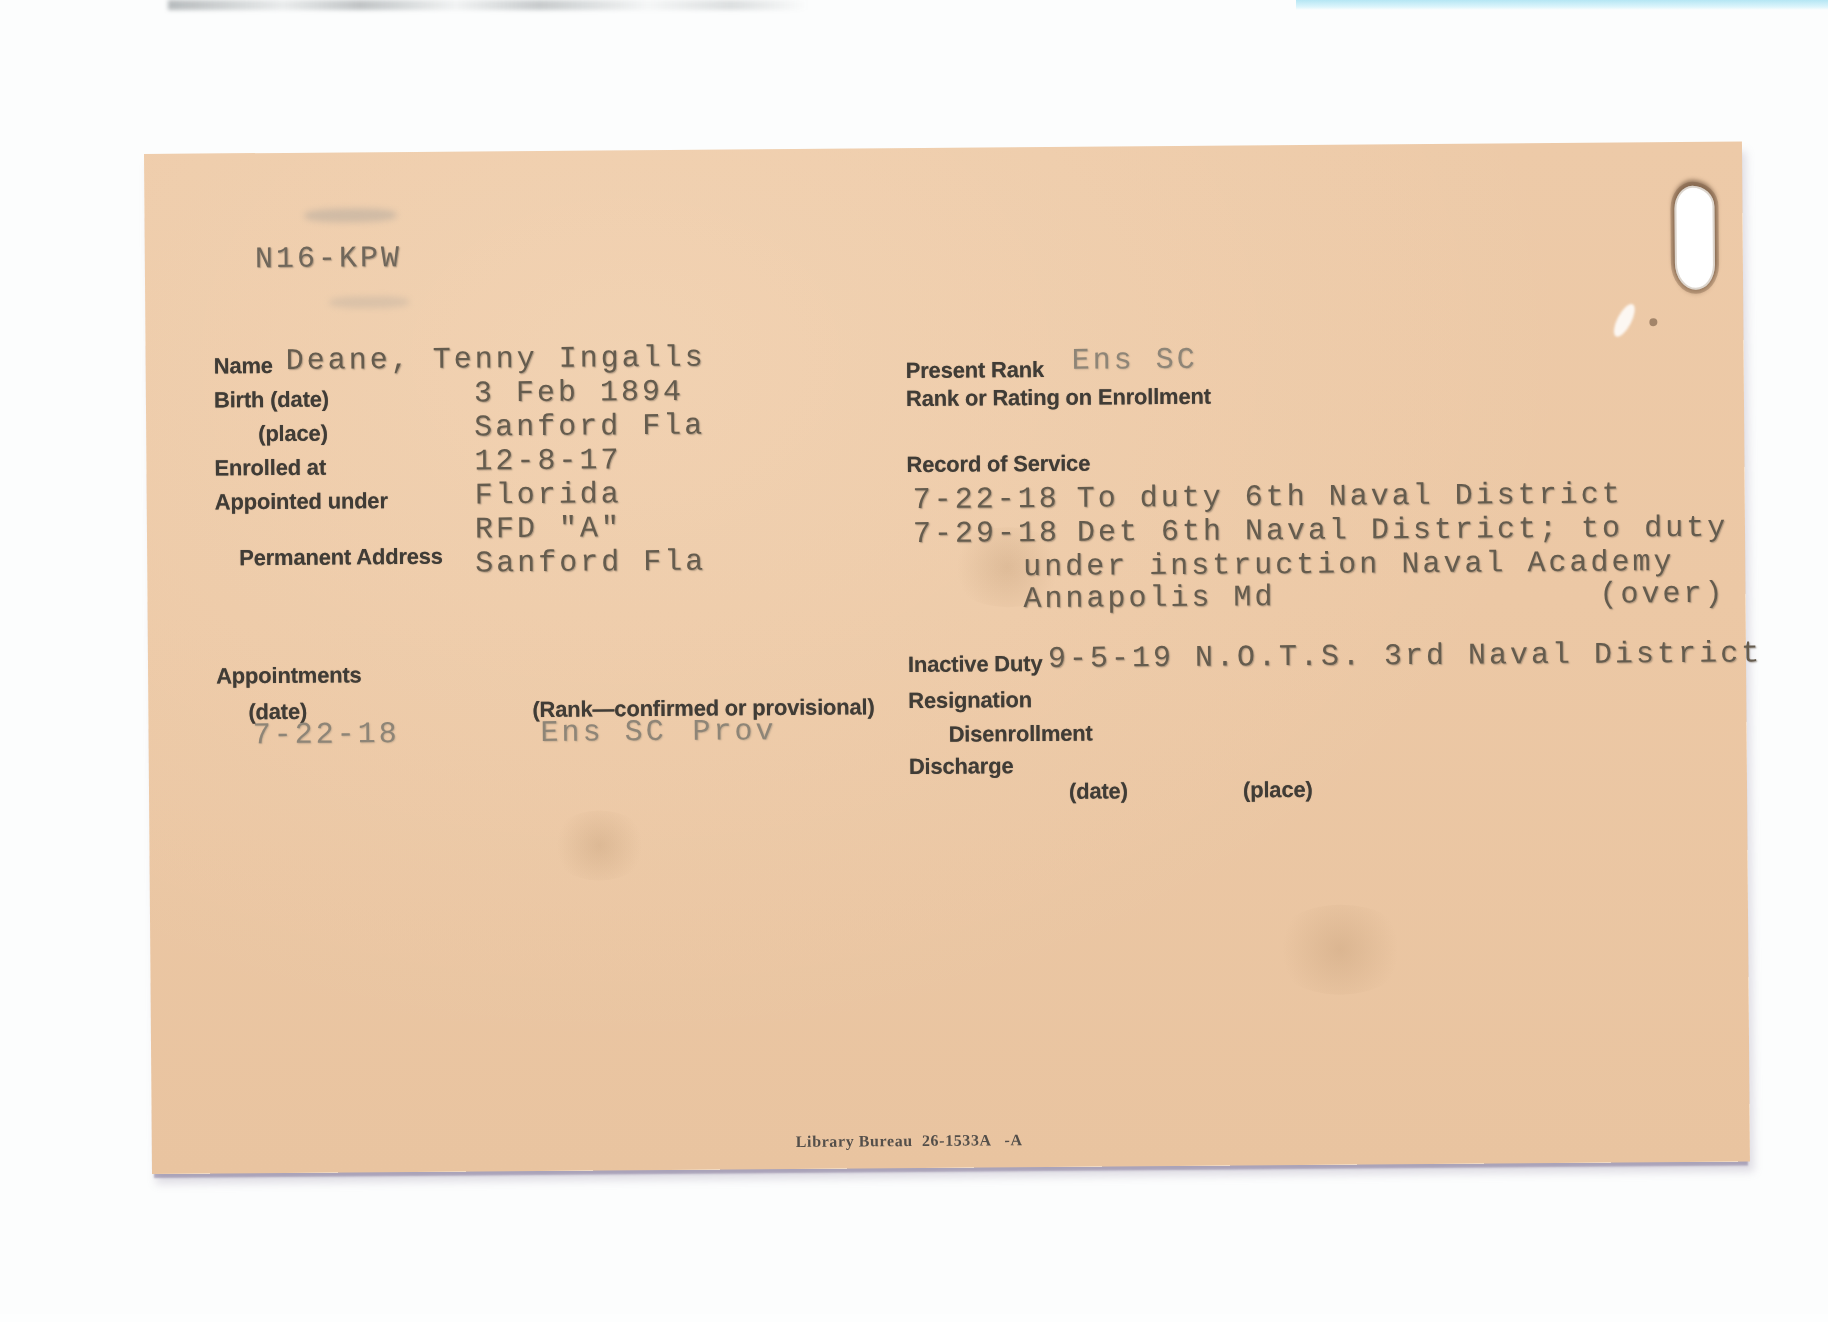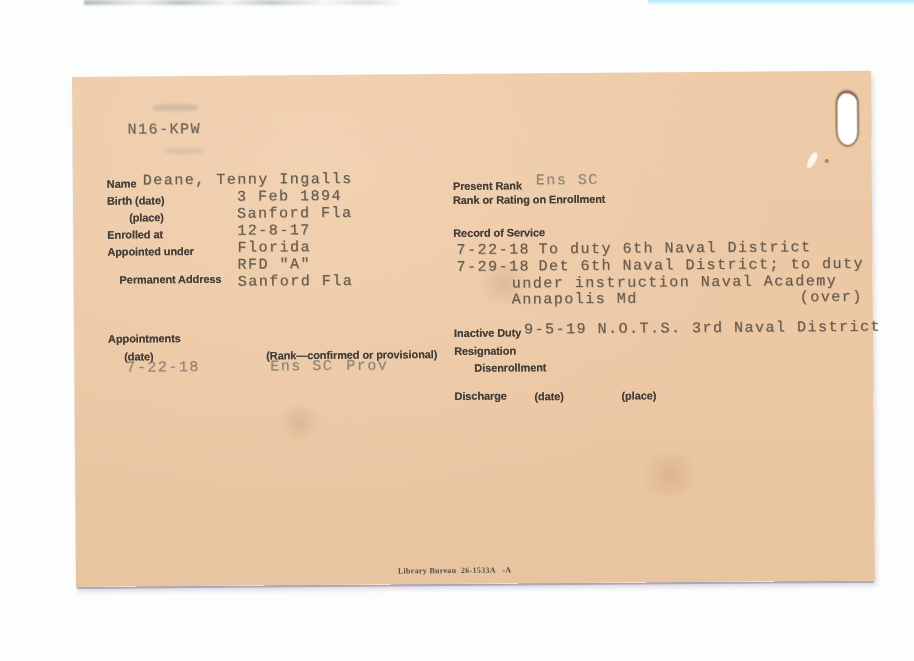--- a/index.html
+++ b/index.html
@@ -144,21 +144,21 @@
     <div class="typed" style="left:465px;top:185px;">Det 6th Naval District; to duty</div>
     <div class="typed" style="left:438px;top:202px;">under instruction Naval Academy</div>
     <div class="typed" style="left:438px;top:218px;">Annapolis Md</div>
     <div class="typed" style="left:726px;top:218px;">(over)</div>
 
     <div class="lbl" style="left:380px;top:253px;">Inactive Duty</div>
     <div class="typed" style="left:450px;top:248px;">9-5-19 N.O.T.S. 3rd Naval District</div>
 
     <div class="lbl" style="left:380px;top:271px;">Resignation</div>
     <div class="lbl" style="left:380px;top:288px;margin-left:20px;">Disenrollment</div>
-    <div class="lbl" style="left:380px;top:316px;">Discharge</div>
+    <div class="lbl" style="left:380px;top:304px;">Discharge</div>
     <div class="lbl" style="left:460px;top:317px;">(date)</div>
     <div class="lbl" style="left:547px;top:317px;">(place)</div>
 
     <div class="lbl" style="left:34px;top:256px;">Appointments</div>
     <div class="lbl" style="left:50px;top:274px;">(date)</div>
     <div class="typed faded" style="left:52px;top:283px;">7-22-18</div>
     <div class="lbl" style="left:192px;top:274px;">(Rank—confirmed or provisional)</div>
     <div class="typed faded" style="left:196px;top:283px;">Ens SC</div>
     <div class="typed faded" style="left:272px;top:283px;">Prov</div>
 

